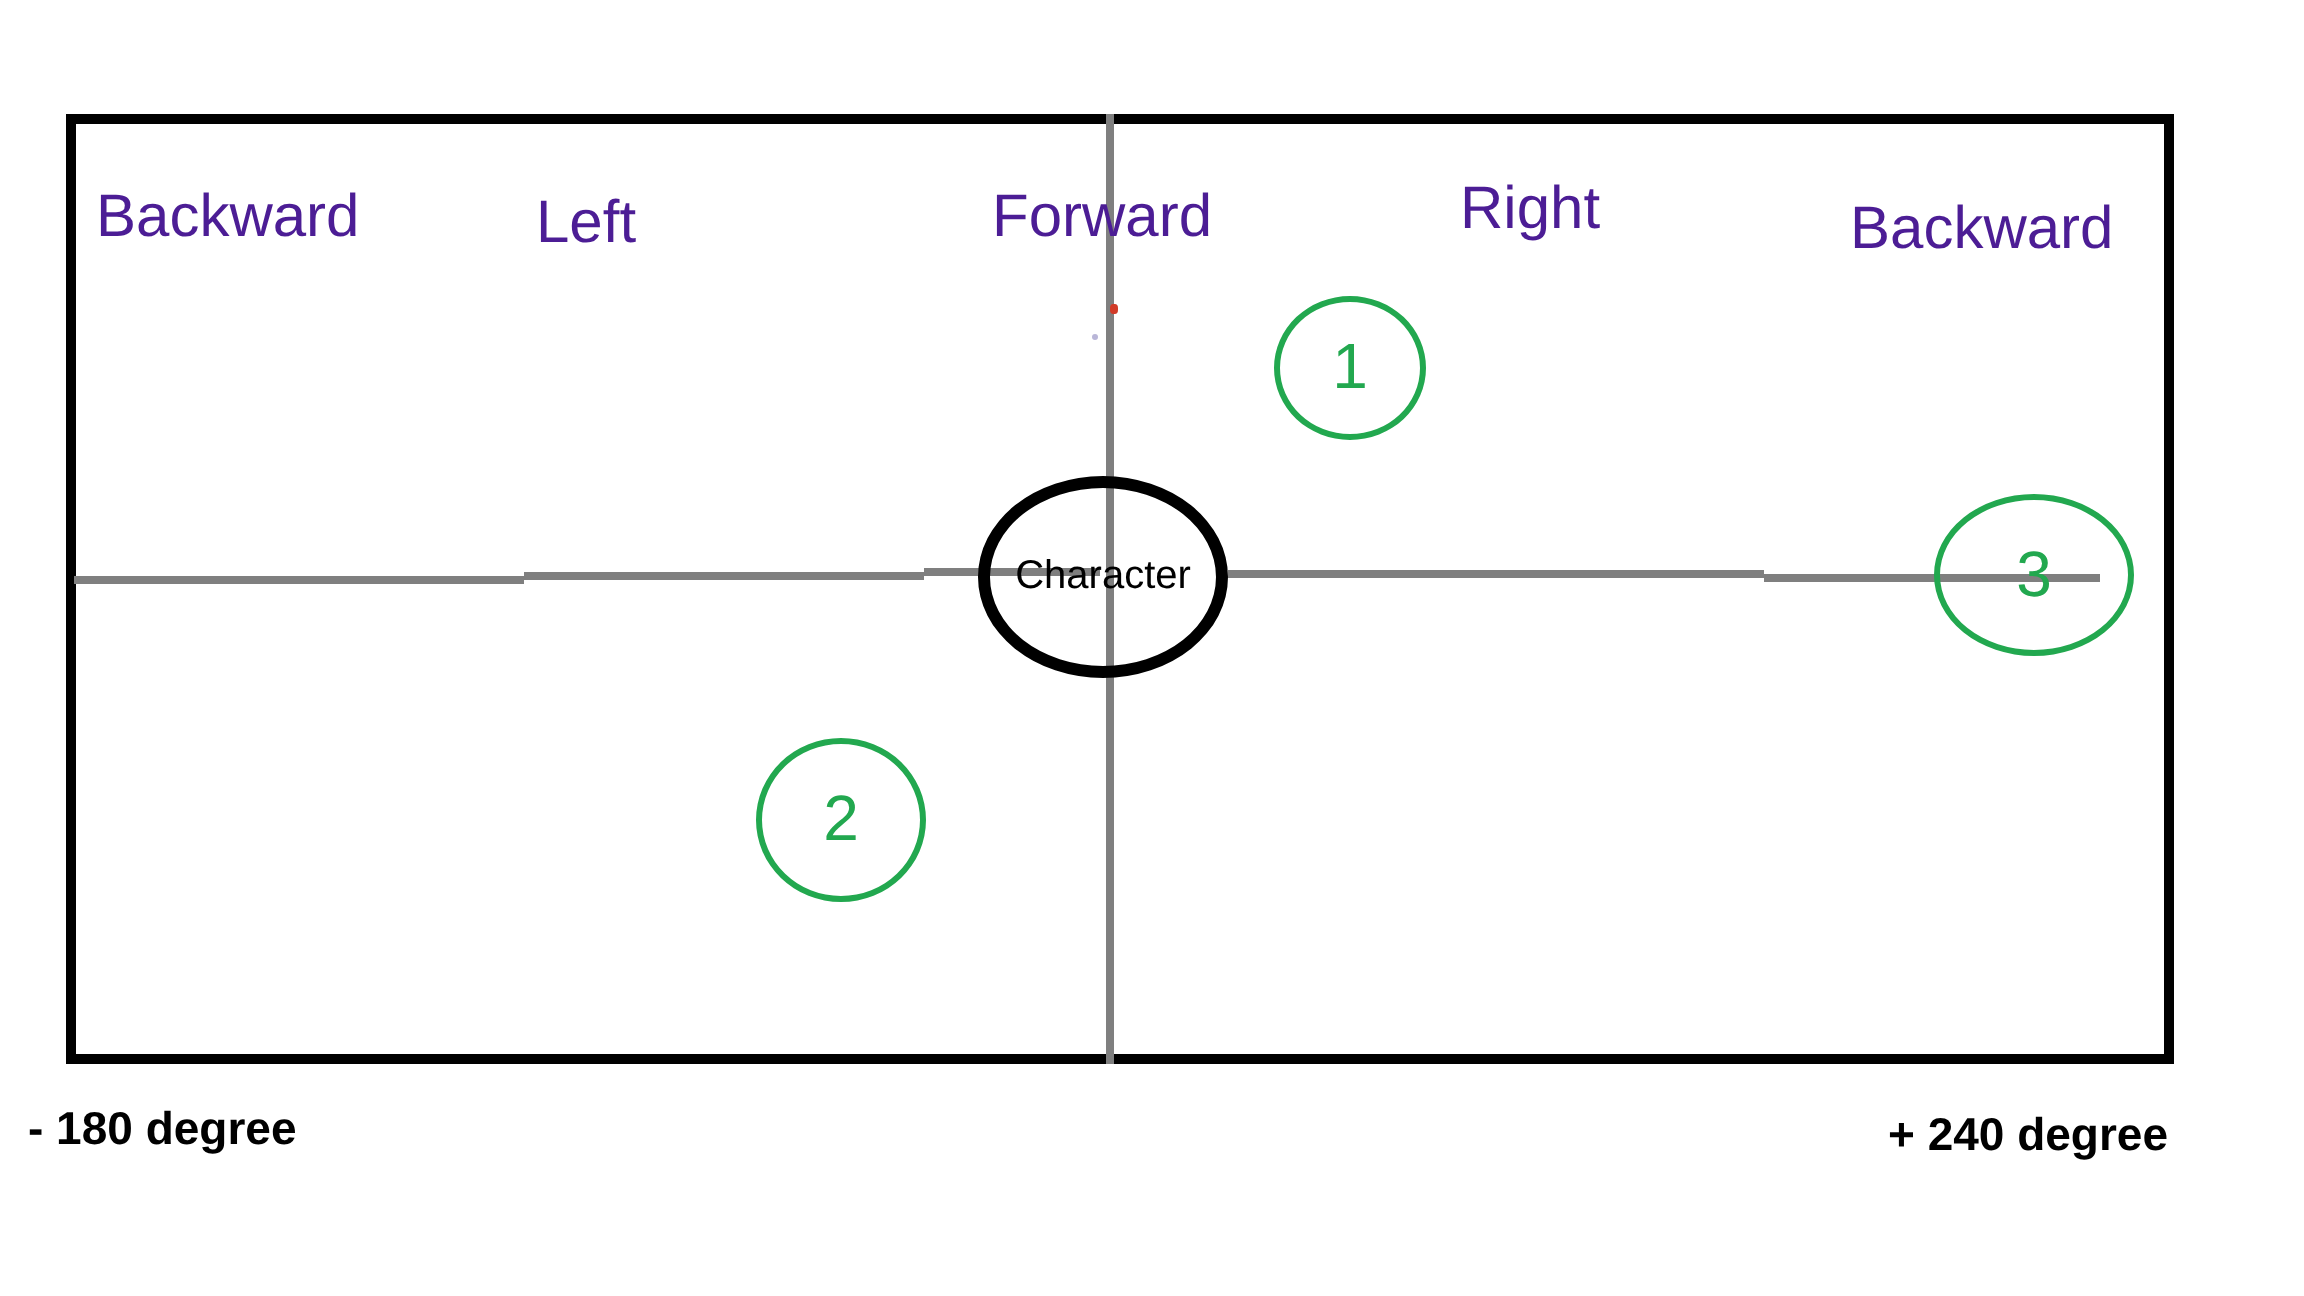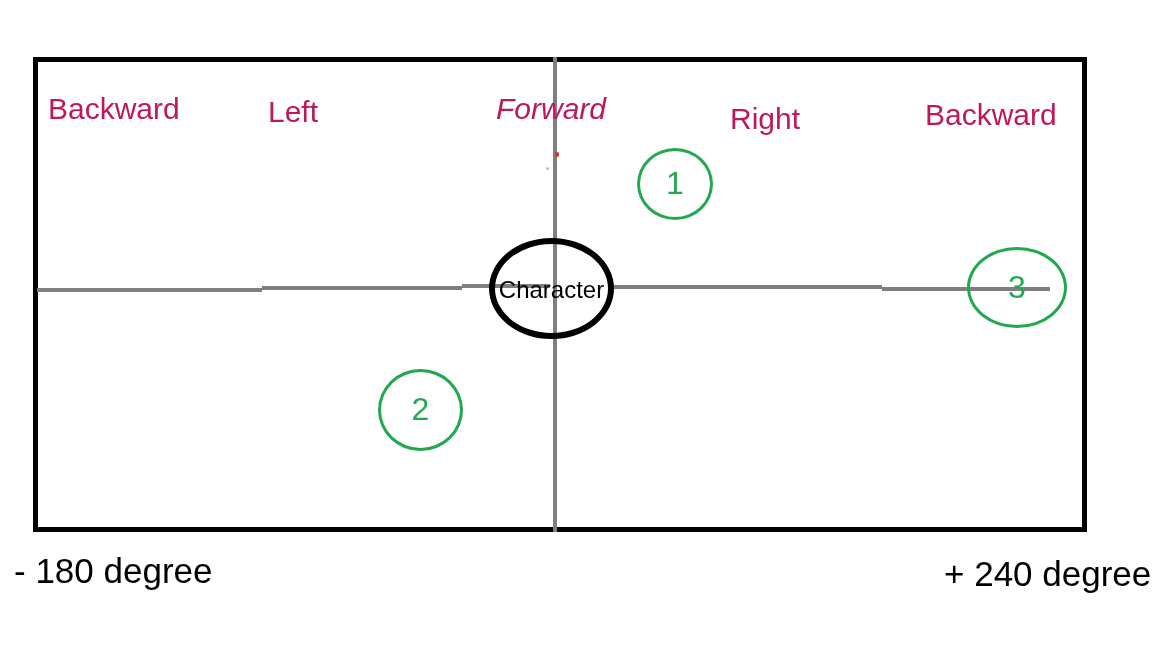--- a/index.html
+++ b/index.html
@@ -35,55 +35,56 @@
   }
   .axis-h-seg {
     position: absolute;
     background: #7f7f7f;
     height: 4px;
   }
 
   
   .dir-label {
     position: absolute;
-    color: #be185d;
+    color: #4c1d95;
     font-size: 30px;
     line-height: 1;
     white-space: nowrap;
     font-weight: 400;
   }
 
   
   .deg-label {
     position: absolute;
     color: #000000;
-    font-size: 35px;
+    font-size: 23px;
     line-height: 1;
     white-space: nowrap;
+    font-weight: bold;
   }
 
   
   .character-node {
     position: absolute;
     left: 489px;
     top: 238px;
     width: 125px;
     height: 101px;
     border: 6px solid #000000;
     border-radius: 50%;
     box-sizing: border-box;
     background: transparent;
   }
   .character-label {
     position: absolute;
     left: 489px;
     top: 278px;
     width: 125px;
     text-align: center;
-    font-size: 24px;
+    font-size: 20px;
     line-height: 1;
     color: #000000;
     white-space: nowrap;
   }
 
   
   .marker {
     position: absolute;
     border: 3px solid #22a84f;
     border-radius: 50%;
@@ -125,22 +126,22 @@
   <div class="axis-v" id="axis-vertical" style="left: 553px; top: 57px; height: 475px;"></div>
 
   <div class="axis-h-seg" id="axis-h-0" style="left: 37px; top: 288px; width: 225px;"></div>
   <div class="axis-h-seg" id="axis-h-1" style="left: 262px; top: 286px; width: 200px;"></div>
   <div class="axis-h-seg" id="axis-h-2" style="left: 462px; top: 284px; width: 88px;"></div>
   <div class="axis-h-seg" id="axis-h-3" style="left: 614px; top: 285px; width: 268px;"></div>
   <div class="axis-h-seg" id="axis-h-4" style="left: 882px; top: 287px; width: 168px;"></div>
 
   <div class="dir-label" id="dir-0" style="left: 48px; top: 94px;">Backward</div>
   <div class="dir-label" id="dir-1" style="left: 268px; top: 97px;">Left</div>
-  <div class="dir-label" id="dir-2" style="left: 496px; top: 94px; font-style: italic;">Forward</div>
-  <div class="dir-label" id="dir-3" style="left: 730px; top: 104px;">Right</div>
+  <div class="dir-label" id="dir-2" style="left: 496px; top: 94px;">Forward</div>
+  <div class="dir-label" id="dir-3" style="left: 730px; top: 90px;">Right</div>
   <div class="dir-label" id="dir-4" style="left: 925px; top: 100px;">Backward</div>
 
   <div class="ink-dot" style="left:555px; top:152px;"></div>
   <div class="ink-dot-faint" style="left:546px; top:167px;"></div>
 
   <div class="character-node"></div>
   <div class="character-label">Character</div>
 
   <div class="marker" id="marker-0" style="left: 637px; top: 148px; width: 76px; height: 72px;"></div>
   <div class="marker-num" id="marker-num-0" style="left: 637px; width: 76px; top: 167px; text-align: center;">1</div>

